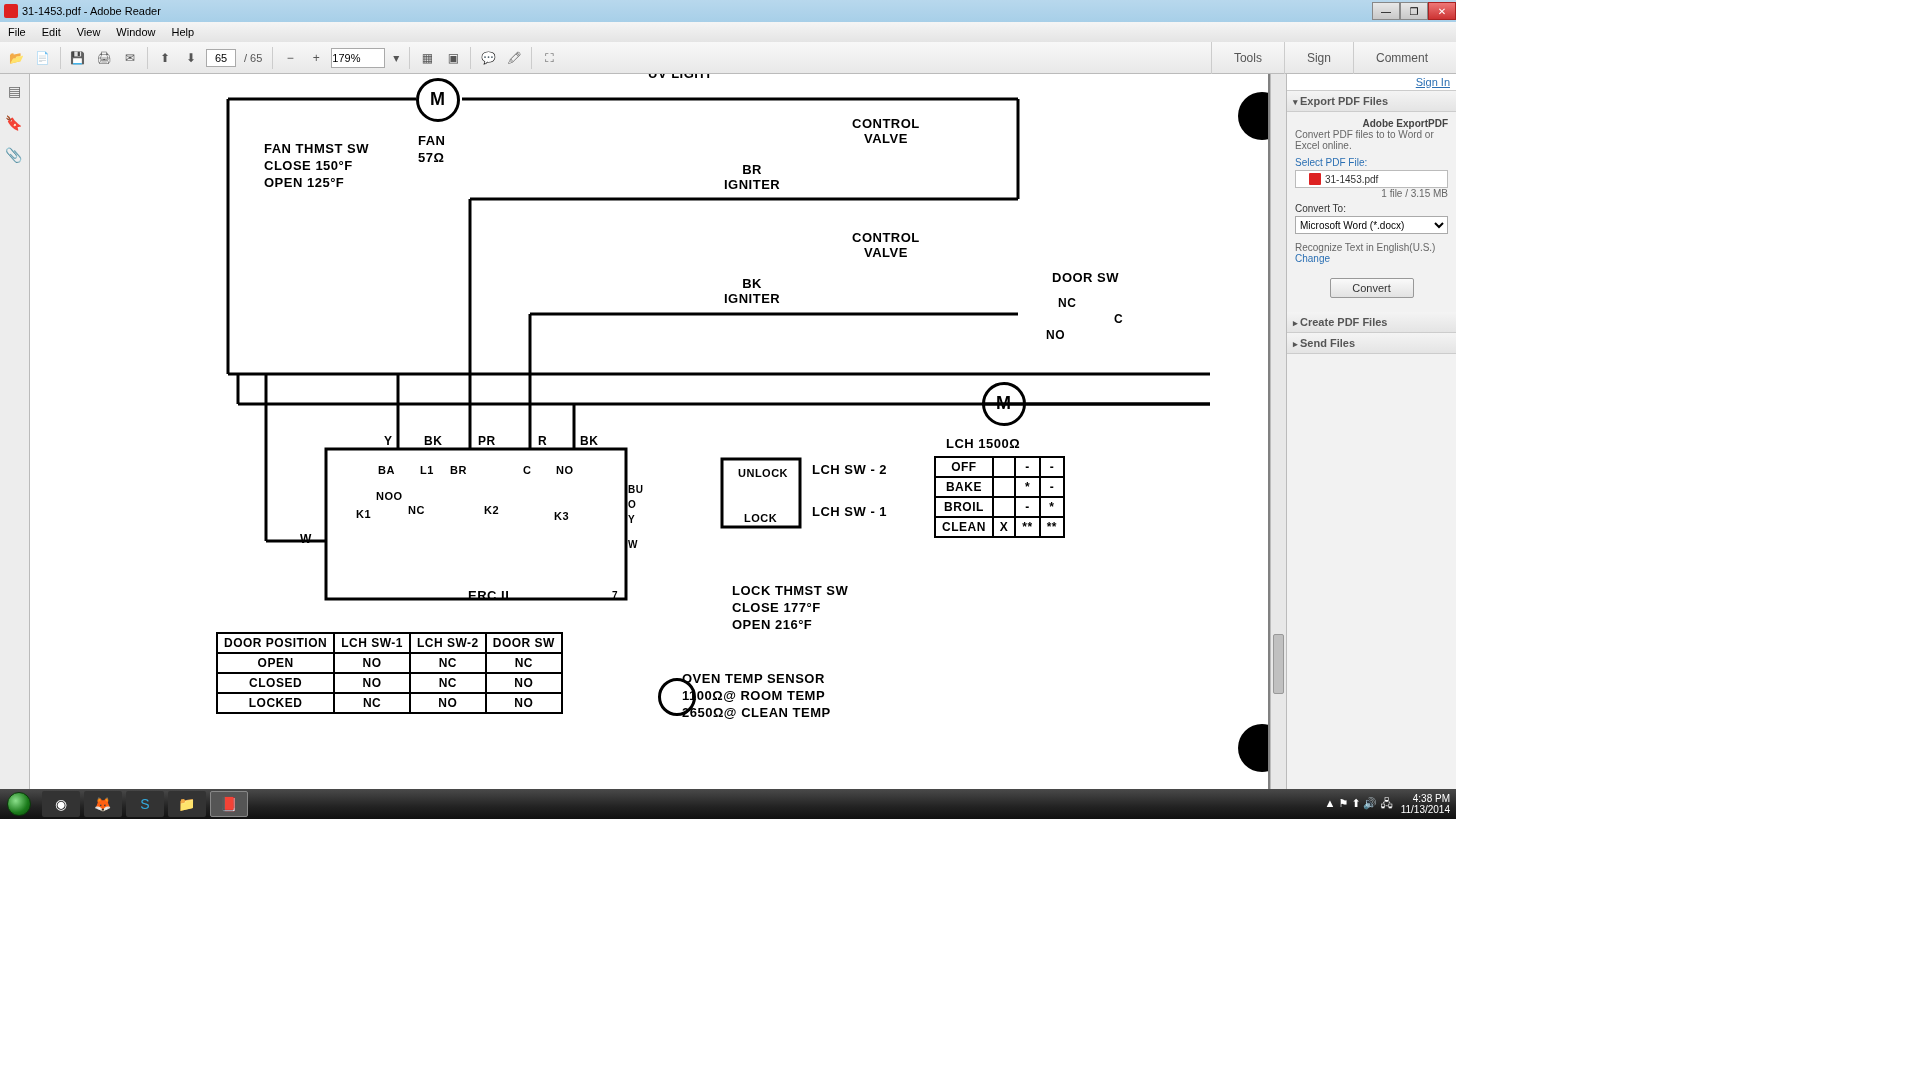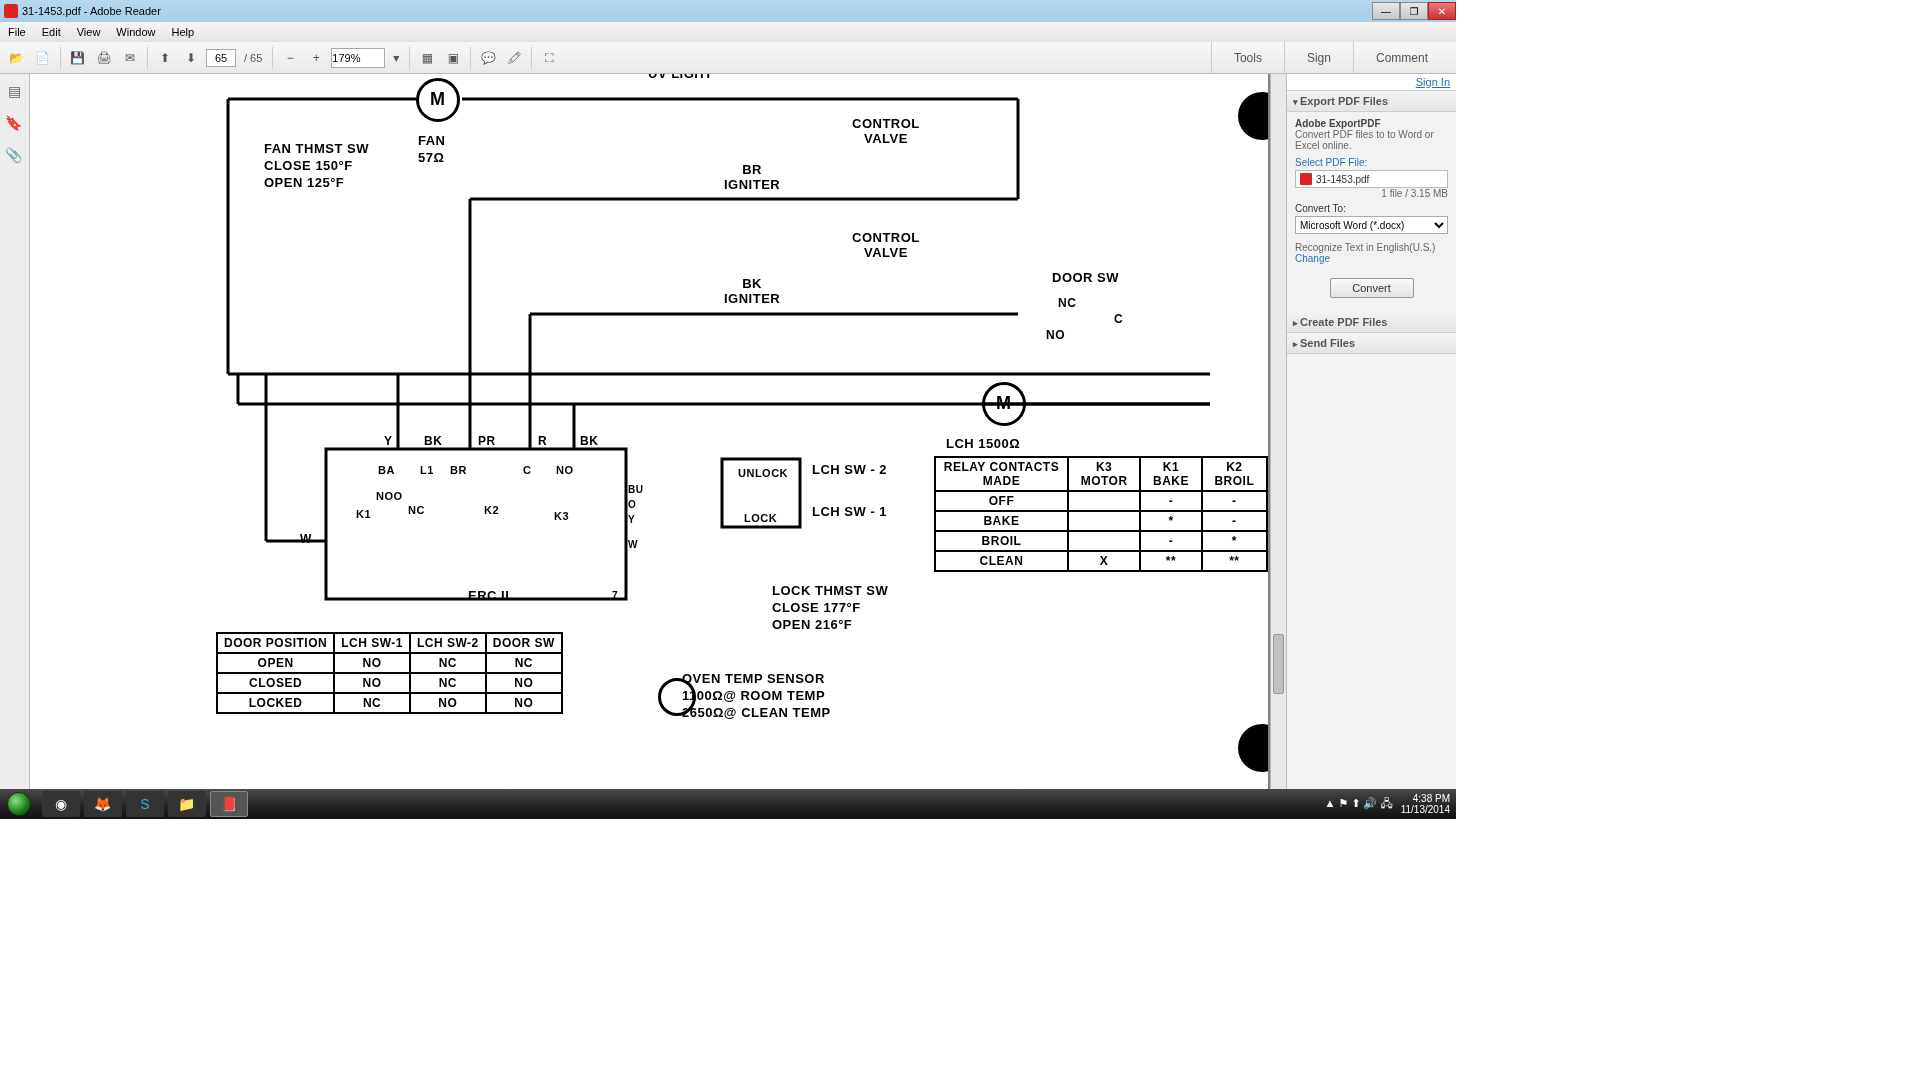--- a/index.html
+++ b/index.html
@@ -38,24 +38,24 @@
 
 .page { position: absolute; left: 0; top: 0; width: 1238px; height: 715px; background: #fff; overflow: hidden; }
 
 
 .sidebar { width: 170px; background: #f2f2f2; border-left: 1px solid #bbb; font-size: 11px; display: flex; flex-direction: column; }
 .signin { text-align: right; padding: 2px 6px; color: #2a6fb3; text-decoration: underline; background: #fff; border-bottom: 1px solid #ccc; }
 .panel-h { background: linear-gradient(#f4f4f4,#e4e4e4); padding: 4px 6px; border-bottom: 1px solid #ccc; font-weight: bold; color: #555; font-size: 11px; }
 .panel-h::before { content: "▸ "; font-size: 9px; }
 .panel-h.open::before { content: "▾ "; }
 .panel-body { padding: 6px 8px; font-size: 10px; color: #333; background: #f2f2f2; }
-.panel-body .title { font-weight: bold; color: #444; }
+.panel-body .title { font-weight: bold; color: #444; text-align: right; }
 .panel-body .desc { color: #666; margin-bottom: 6px; }
 .panel-body .lbl { color: #2a6fb3; margin-top: 4px; }
-.filebox { background: #fff; border: 1px solid #bbb; padding: 2px 4px; margin-top: 2px; display: flex; align-items: center; gap: 4px; }
+.filebox { background: #fff; border: 1px solid #bbb; padding: 2px 13px; margin-top: 2px; display: flex; align-items: center; gap: 4px; }
 .filebox .pdficon { width: 12px; height: 12px; background: #d22; border-radius: 1px; }
 .filesize { text-align: right; color: #666; margin-top: 0; }
 .convert-sel { width: 100%; height: 18px; font-size: 10px; margin-top: 2px; border: 1px solid #aaa; background: #fff; }
 .recog { color: #666; margin-top: 8px; }
 .change { color: #2a6fb3; }
 .convert-btn { display: block; width: 84px; margin: 14px auto 8px; padding: 3px 0; text-align: center; background: linear-gradient(#fafafa,#e2e2e2); border: 1px solid #999; border-radius: 2px; font-size: 11px; }
 
 
 .taskbar { position: absolute; left: 0; right: 0; bottom: 0; height: 30px; background: linear-gradient(#4a4a4a,#222 60%,#111); display: flex; align-items: center; }
 .start { width: 38px; height: 30px; display: flex; align-items: center; justify-content: center; }
@@ -190,21 +190,21 @@
       <div class="dt" style="left:598px;top:425px;font-size:10px">O</div>
       <div class="dt" style="left:598px;top:440px;font-size:10px">Y</div>
       <div class="dt" style="left:598px;top:465px;font-size:10px">W</div>
       <div class="dt" style="left:582px;top:516px;font-size:10px">7</div>
 
       <div class="dt" style="left:708px;top:393px;font-size:11px">UNLOCK</div>
       <div class="dt" style="left:714px;top:438px;font-size:11px">LOCK</div>
       <div class="dt" style="left:782px;top:388px">LCH SW - 2</div>
       <div class="dt" style="left:782px;top:430px">LCH SW - 1</div>
       <div class="dt" style="left:438px;top:514px">ERC II</div>
-      <div class="dt" style="left:742px;top:508px;line-height:17px">LOCK THMST SW
+      <div class="dt" style="left:702px;top:508px;line-height:17px">LOCK THMST SW
 CLOSE 177°F
 OPEN 216°F</div>
       <div class="dt" style="left:652px;top:596px;line-height:17px">OVEN TEMP SENSOR
 1100Ω@ ROOM TEMP
 2650Ω@ CLEAN TEMP</div>
 
       <table class="dtable" style="left:186px;top:558px">
         <tbody>
             <tr>
               <th>DOOR
@@ -231,31 +231,20 @@
               <td>LOCKED</td>
               <td>NC</td>
               <td>NO</td>
               <td>NO</td>
             </tr>
       </tbody>
         </table>
 
       <table class="dtable" style="left:904px;top:382px">
         <tbody>
-            <tr>
-              <th>RELAY
-CONTACTS
-MADE</th>
-              <th>K3
-MOTOR</th>
-              <th>K1
-BAKE</th>
-              <th>K2
-BROIL</th>
-            </tr>
         <tr>
               <td>OFF</td>
               <td></td>
               <td>-</td>
               <td>-</td>
             </tr>
         <tr>
               <td>BAKE</td>
               <td></td>
               <td>*</td>

